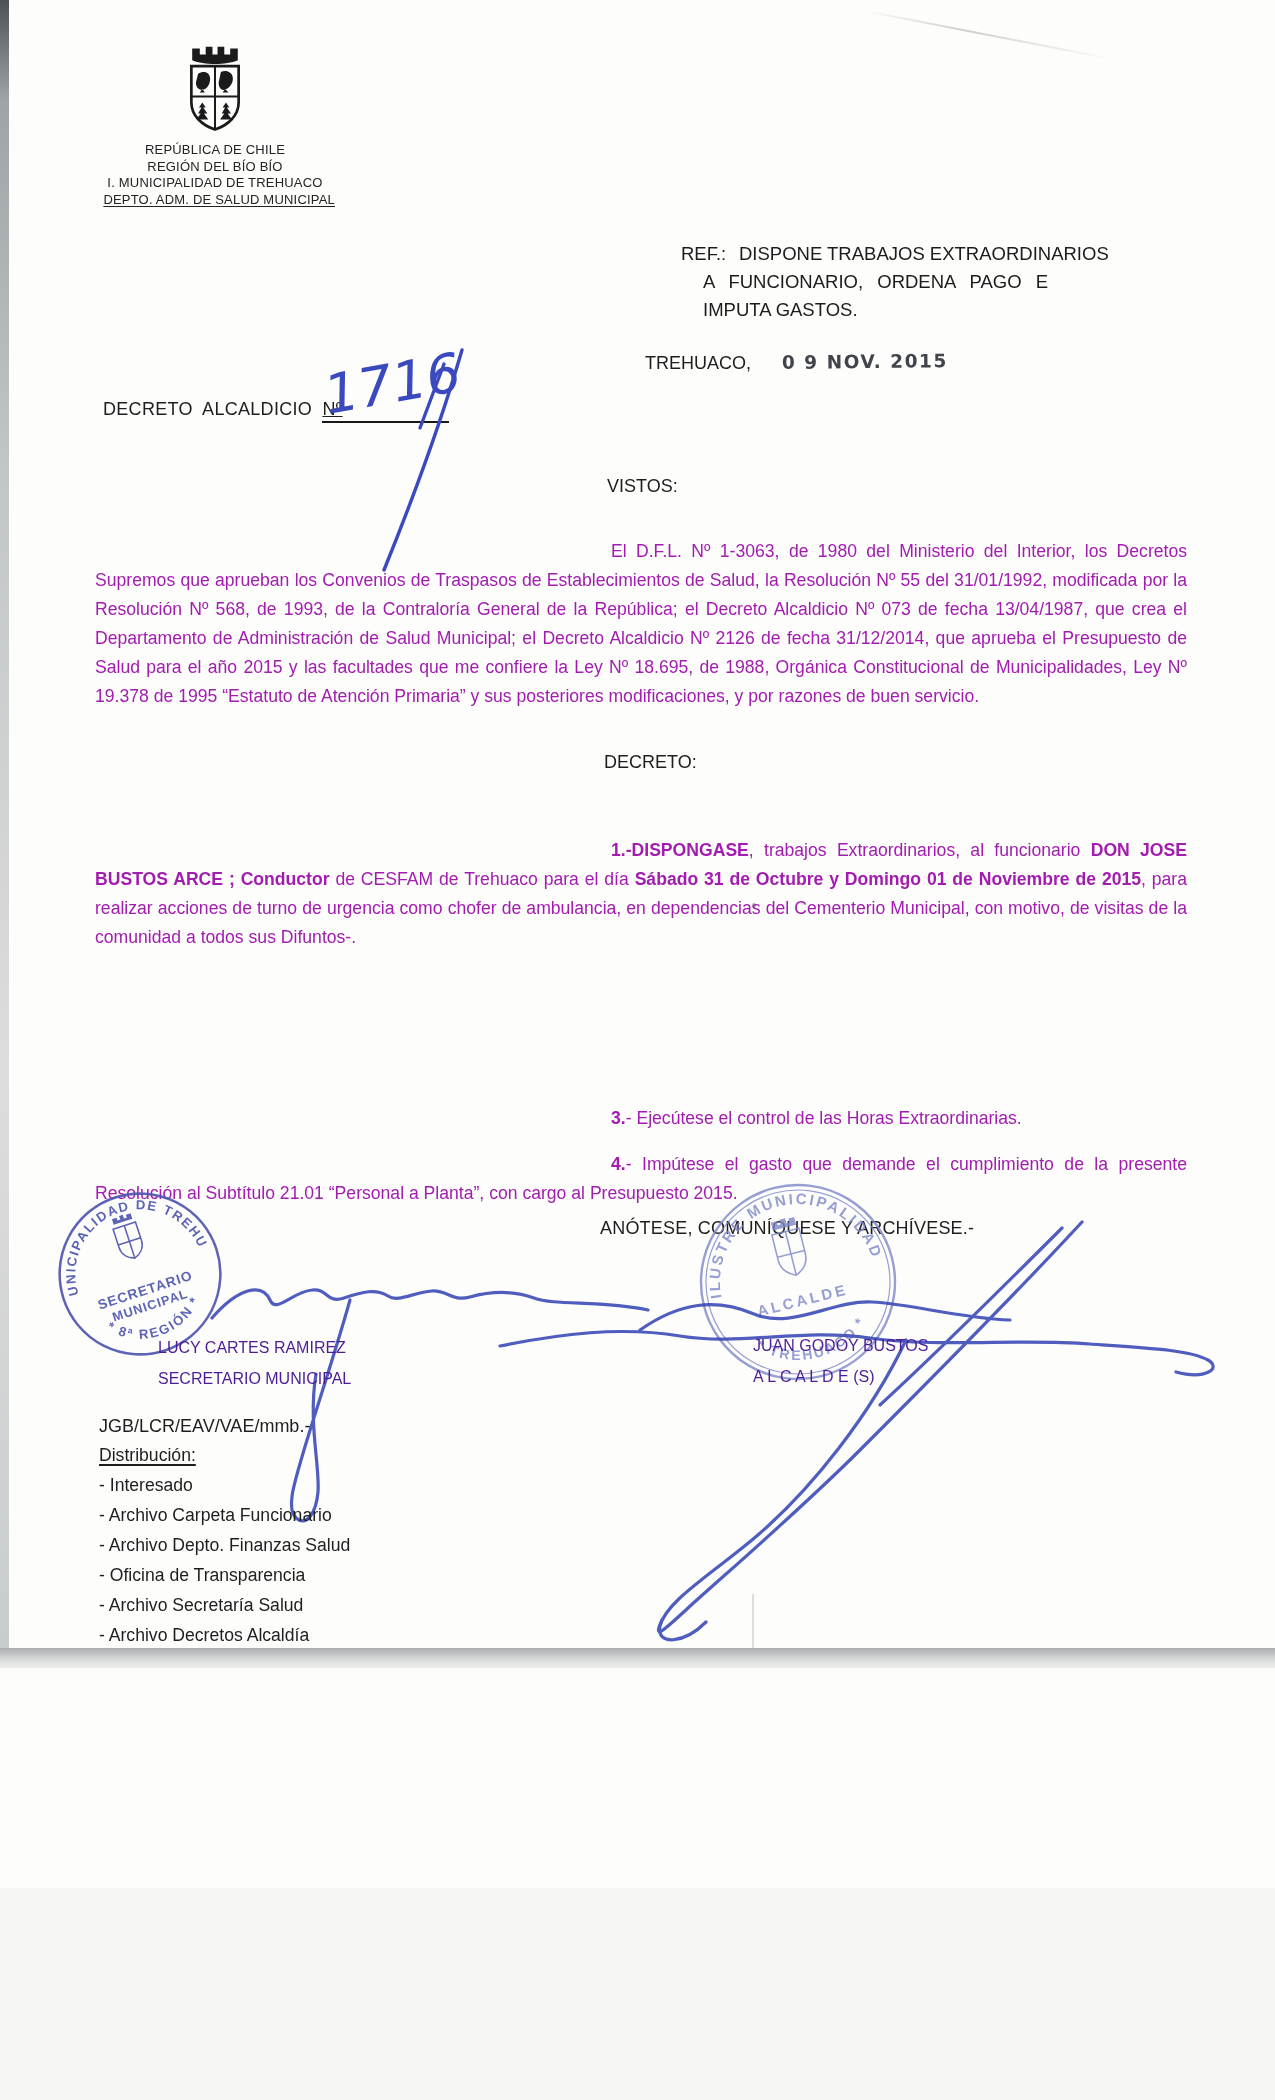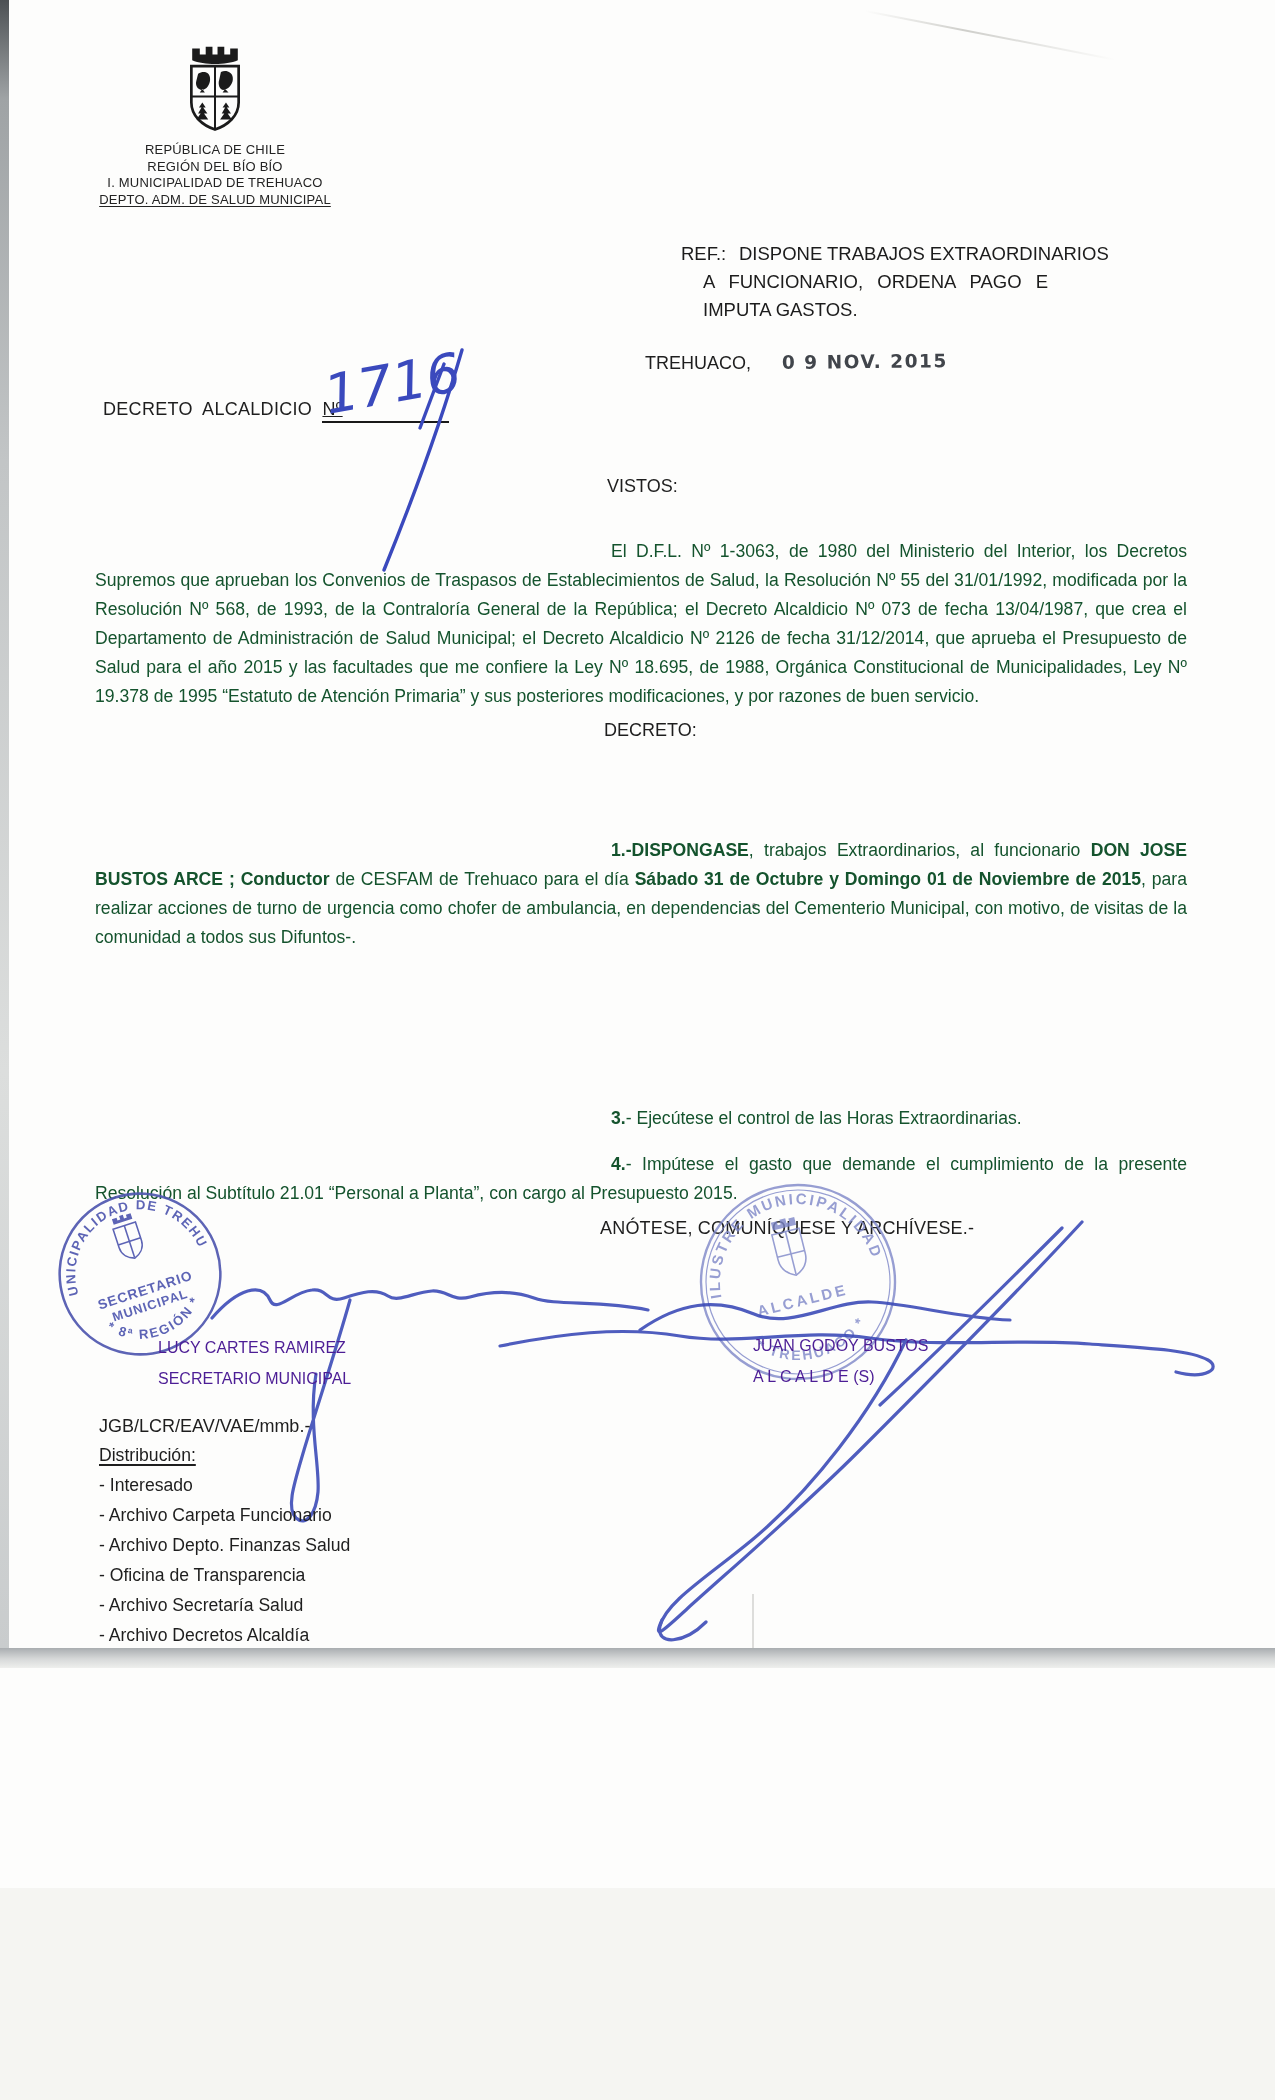--- a/index.html
+++ b/index.html
@@ -12,43 +12,43 @@
           background:linear-gradient(to bottom,#4d5154,#9fa3a5 6%,#c2c5c6 28%,#dcdedd 65%,#c9cccd);}
   .scratch{position:absolute;left:865px;top:10px;width:255px;height:2px;
           background:linear-gradient(to right,rgba(200,200,198,0),#cfcfcb 40%,rgba(205,205,201,0));
           transform:rotate(11deg);transform-origin:left center;}
   .crease{position:absolute;left:752px;top:1594px;width:2px;height:54px;background:#dddddb;}
   .ink-dot{position:absolute;left:752px;top:903px;width:4px;height:5px;border-radius:50%;
           background:#5a5a5a;opacity:.55;}
 
   .letterhead{position:absolute;left:95px;top:40px;width:240px;text-align:center;color:#232323;}
   .letterhead .lh-line{font-size:13px;line-height:16.5px;letter-spacing:.2px;}
-  .letterhead .lh-underline{text-decoration:underline;text-underline-offset:2px;}
+  .letterhead .lh-underline{text-decoration:underline;text-underline-offset:2px;text-align:right;}
 
   .ref{position:absolute;left:645px;top:240px;width:510px;font-size:18.5px;line-height:28px;color:#1c1c1c;}
   .ref .ref-row{white-space:nowrap;margin-left:36px;}
   .ref .ref-label{display:inline-block;width:58px;}
   .ref .ref-cont{padding-left:58px;white-space:nowrap;}
   .ref .ref-just{word-spacing:9px;}
 
   .dateline{position:absolute;left:645px;top:352px;font-size:18px;white-space:nowrap;}
   .date-stamp{display:inline-block;margin-left:26px;font-family:"DejaVu Sans",sans-serif;
           font-weight:700;font-size:18.5px;letter-spacing:1.5px;color:#41454b;
           transform:rotate(-.6deg) translateY(-1px);}
 
   .decree-no{position:absolute;left:103px;top:399px;font-size:18px;letter-spacing:.3px;word-spacing:5px;white-space:nowrap;}
   .no-underline{border-bottom:2.5px solid #191919;padding-bottom:2px;text-decoration:underline;}
   .no-blank{display:inline-block;width:106px;}
   .handwritten{position:absolute;left:322px;top:336px;overflow:visible;}
 
   .vistos-h{position:absolute;left:607px;top:476px;font-size:18px;}
   .body-par{position:absolute;left:95px;width:1092px;font-size:17.6px;line-height:29px;
-          text-align:justify;text-indent:516px;color:#14532d;}
+          text-align:justify;text-indent:516px;color:#a21caf;}
   .vistos-body{top:519px;}
-  .decreto-h{position:absolute;left:604px;top:720px;font-size:18px;}
+  .decreto-h{position:absolute;left:604px;top:752px;font-size:18px;}
   .item-1{top:818px;}
   .item-2{top:973px;}
   .item-3{top:1086px;text-align:left;}
   .item-4{top:1132px;}
   .closing{position:absolute;left:600px;top:1218px;font-size:18px;letter-spacing:.2px;text-align:center;}
 
   .stamp{position:absolute;}
   .stamp-left{left:42px;top:1176px;transform:rotate(-18deg);opacity:.92;}
   .stamp-right{left:688px;top:1172px;transform:rotate(-14deg);opacity:.8;}
   .pen{position:absolute;left:0;top:1150px;pointer-events:none;}

